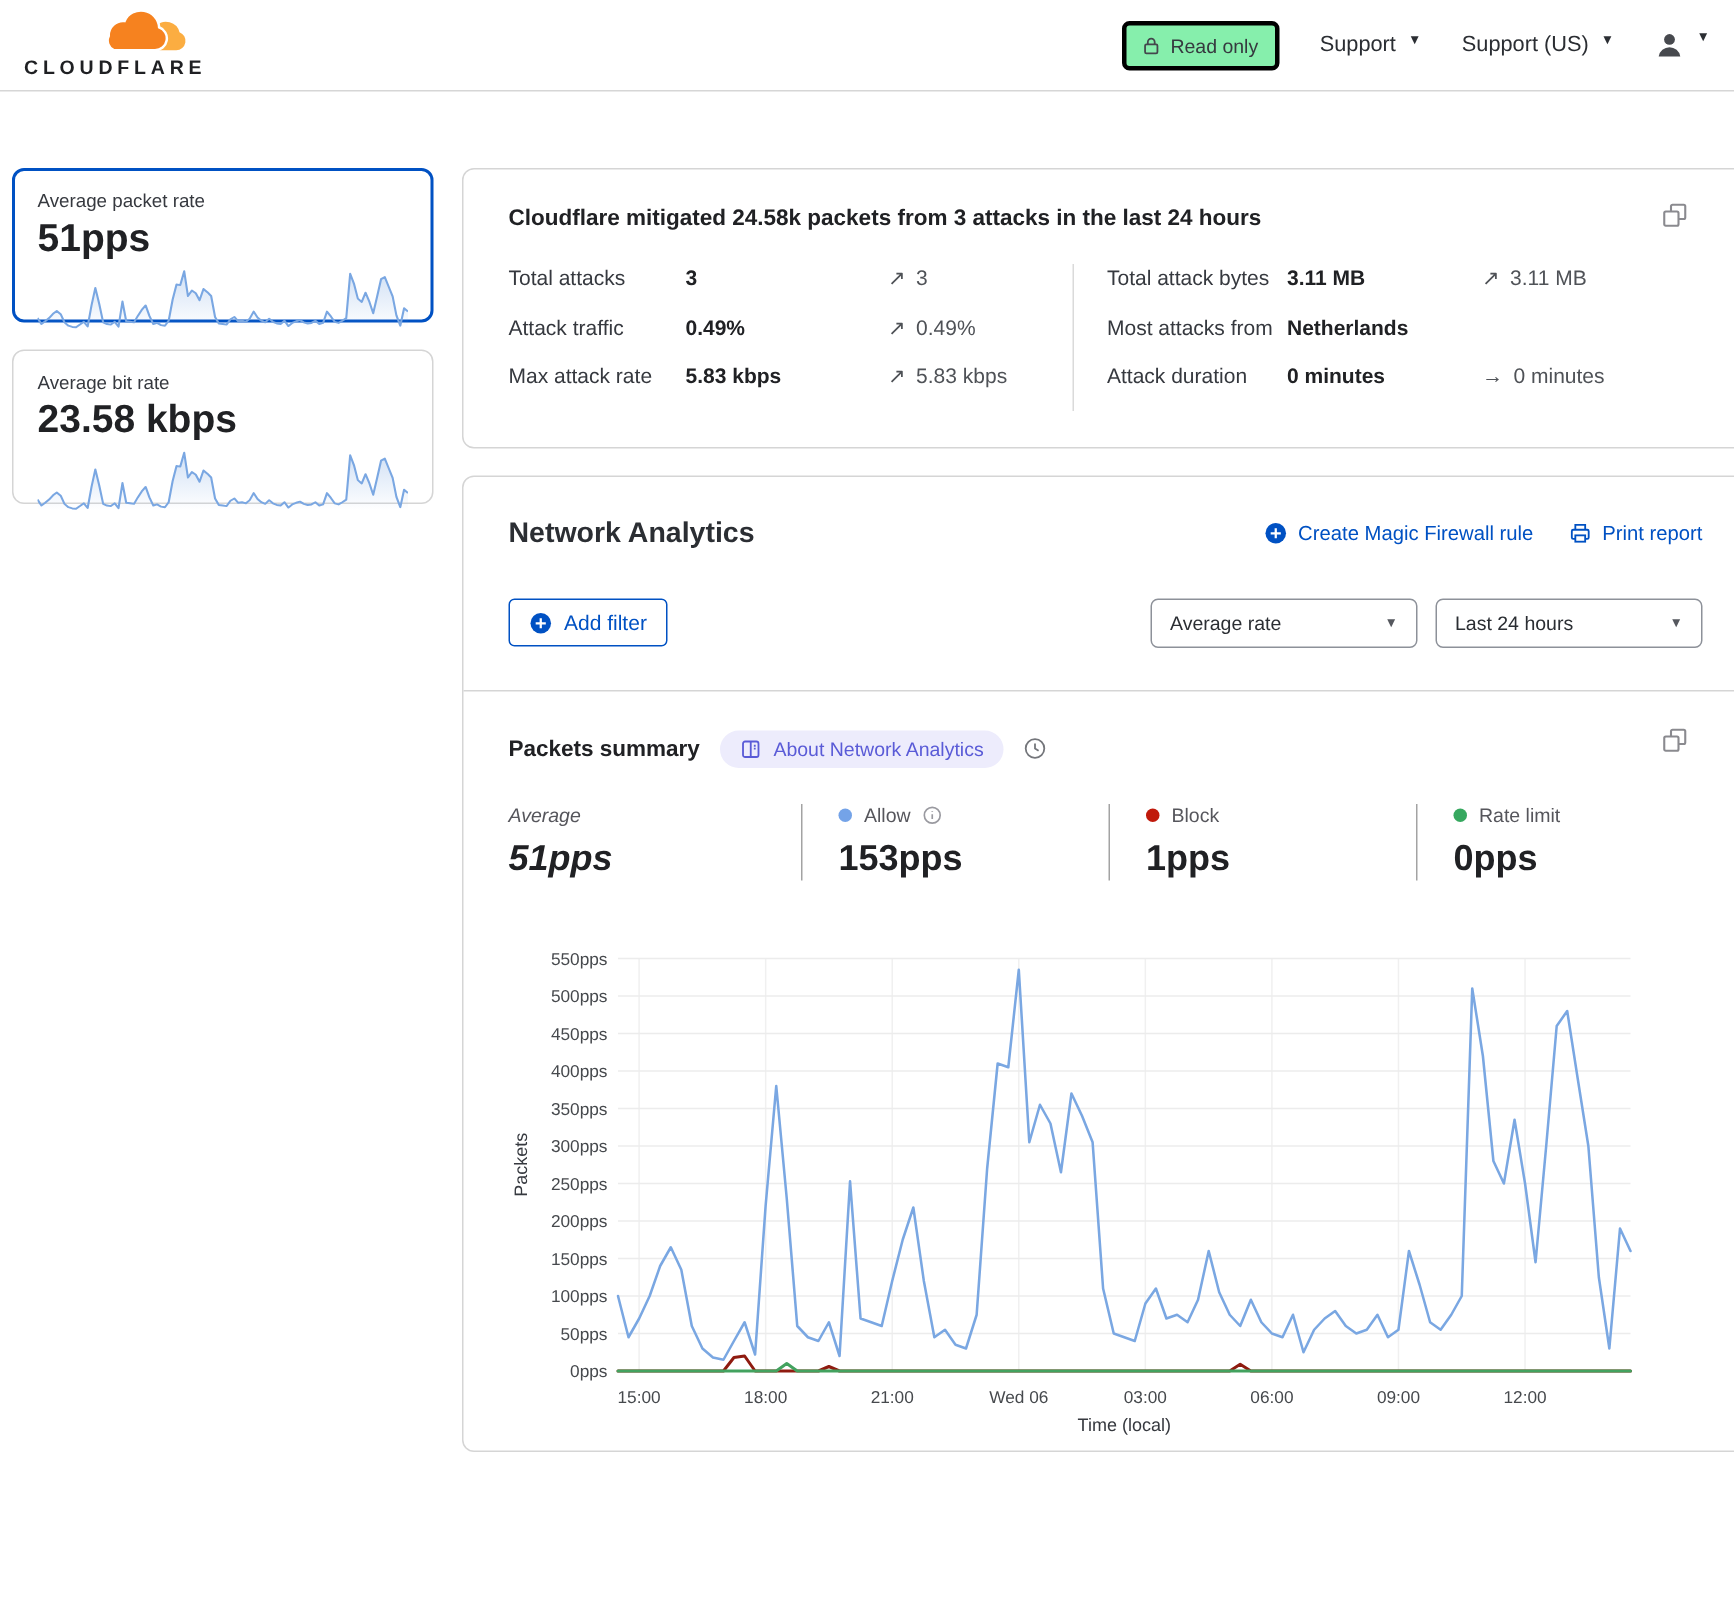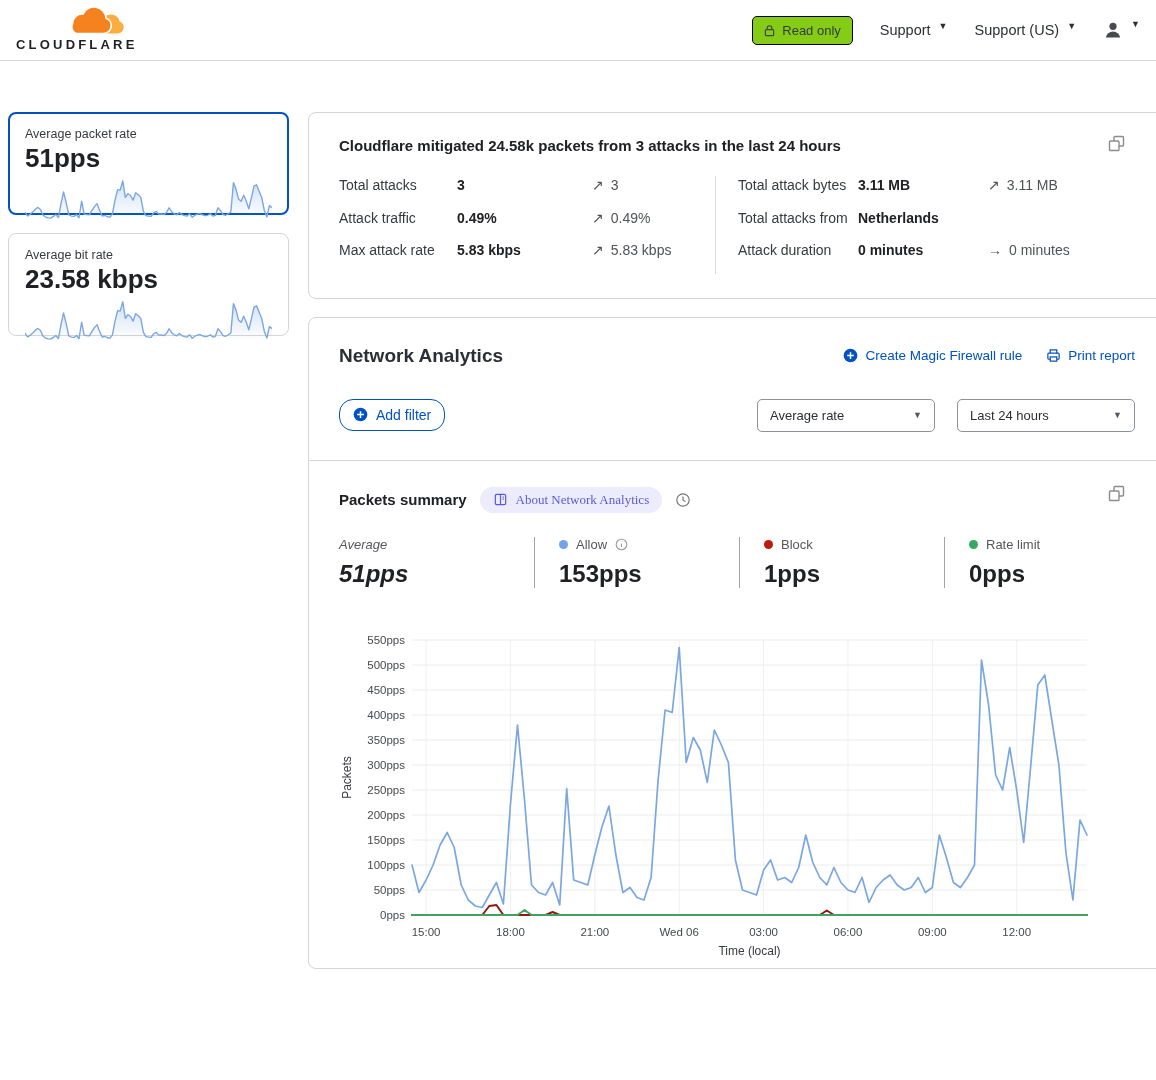--- a/index.html
+++ b/index.html
@@ -7,21 +7,21 @@
         font-family:"Liberation Sans",sans-serif;position:relative;}
 
   
   .topbar{height:61px;border-bottom:1px solid #d6d6d6;display:flex;align-items:center;
           justify-content:space-between;padding:0 16px;box-sizing:border-box;}
   .logo{position:relative;width:118px;height:50px;cursor:pointer;}
   .logo-cloud{position:absolute;top:1px;left:46px;width:66px;height:30px;}
   .logo-text{position:absolute;left:0;bottom:3px;font-size:13px;font-weight:700;
              letter-spacing:3.2px;color:#1f2023;}
   .topbar-right{display:flex;align-items:center;gap:27px;}
-  .readonly{display:flex;align-items:center;gap:7px;background:#84cc16;border:1px solid #000000;
+  .readonly{display:flex;align-items:center;gap:7px;background:#86efac;border:3px solid #000000;
             border-radius:5px;padding:6px 11px;font-size:13px;color:#36393f;}
   .menu{display:flex;align-items:flex-start;gap:8px;font-size:14.5px;color:#2b2e33;cursor:pointer;}
   .caret{font-size:9px;color:#2b2e33;line-height:1;}
 
   
   .content{display:flex;gap:19px;padding:51px 0 0 8px;box-sizing:border-box;}
   .leftcol{width:281px;flex:none;}
   .maincol{width:868px;flex:none;}
   .card{background:#fff;border:1px solid #d5d5d5;border-radius:8px;box-sizing:border-box;}
 
@@ -46,36 +46,36 @@
   .stat-value{font-weight:700;color:#202124;line-height:1.4;}
   .stat-delta{color:#4f5257;line-height:1.4;display:flex;gap:7px;}
 
   
   .ana-head{padding:27px 40px 0 30px;display:flex;justify-content:space-between;align-items:flex-start;}
   .ana-title{font-size:19px;font-weight:600;color:#2b2e33;}
   .ana-links{display:flex;gap:24px;margin-top:3px;}
   .link{color:#0051c3;font-size:13.5px;display:flex;gap:7px;align-items:center;cursor:pointer;}
   .filter-row{margin-top:32px;padding:0 40px 28px 30px;display:flex;justify-content:space-between;
               align-items:center;}
-  .add-filter{display:flex;gap:8px;align-items:flex-start;border:1.5px solid #0051c3;border-radius:14px;
+  .add-filter{display:flex;gap:8px;align-items:flex-end;border:1.5px solid #0051c3;border-radius:4px;
               padding:7px 13px;color:#0051c3;font-size:14px;background:#fff;cursor:pointer;
               font-family:inherit;}
-  .selects{display:flex;gap:22px;}
+  .selects{display:flex;gap:12px;}
   .select{width:152px;border:1px solid #8d9199;border-radius:5px;padding:8px 12px;font-size:13px;
           display:flex;justify-content:space-between;align-items:center;cursor:pointer;color:#2b2e33;
           background:#fff;}
   .select .caret{color:#55585e;}
   .divider{border-top:1px solid #d5d5d5;}
 
   
   .packets{padding:26px 40px 0 30px;position:relative;}
   .packets-head{display:flex;align-items:center;gap:13px;}
   .packets-title{font-size:15px;font-weight:700;color:#202124;}
   .badge{display:flex;align-items:center;gap:8px;background:#edecfc;color:#5a5bd7;font-size:13px;
-         border-radius:15px;padding:5px 13px;cursor:pointer;font-family:Liberation Serif, serif;}
+         border-radius:15px;padding:5px 13px;cursor:pointer;}
   .clock{width:16px;height:16px;cursor:pointer;}
   .tabs{display:flex;gap:25px;margin-top:18px;font-size:13.5px;align-items:flex-end;}
   .tab{padding-bottom:7px;cursor:pointer;color:#36393f;}
   .tab.active{border-bottom:2px solid #0051c3;}
   .tab-more{color:#56565c;cursor:pointer;letter-spacing:1.5px;padding-bottom:9px;font-size:12px;}
   .pstats{display:grid;grid-template-columns:195px 205px 205px 1fr;margin-top:24px;}
   .pstat{padding-left:24px;border-left:1px solid #a3a3a3;}
   .pstat:first-child{padding-left:0;border-left:none;font-style:italic;}
   .pstat-head{display:flex;align-items:center;gap:8px;font-size:13px;color:#56565c;}
   .dot{width:9px;height:9px;border-radius:50%;display:inline-block;}
@@ -193,21 +193,21 @@
           <div class="stats-right" id="stats-right">
               <div class="stat-row">
                 <span class="stat-label">Total attack bytes</span>
                 <span class="stat-value">3.11 MB</span>
                 <span class="stat-delta">
                   <span>↗</span>
                   <span>3.11 MB</span>
                 </span>
               </div>
               <div class="stat-row">
-                <span class="stat-label">Total attacks from</span>
+                <span class="stat-label">Most attacks from</span>
                 <span class="stat-value">Netherlands</span>
                 <span class="stat-delta"></span>
               </div>
               <div class="stat-row">
                 <span class="stat-label">Attack duration</span>
                 <span class="stat-value">0 minutes</span>
                 <span class="stat-delta">
                   <span>→</span>
                   <span>0 minutes</span>
                 </span>

